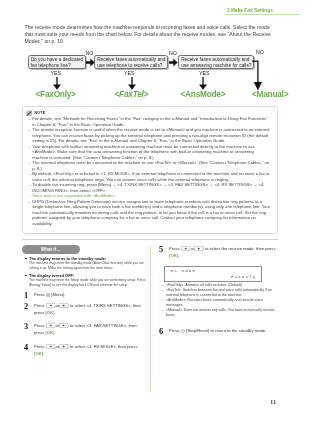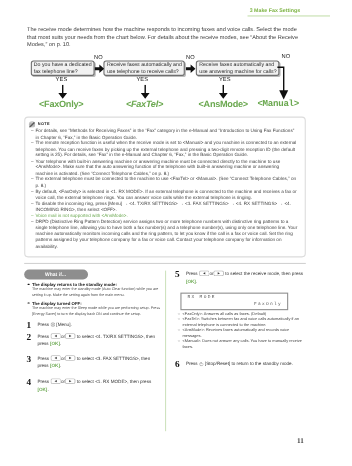--- a/index.html
+++ b/index.html
@@ -129,21 +129,21 @@
   <svg class="arrow-dn" style="left:126.5px;top:77px;" width="10" height="13" viewBox="0 0 20 26">
     <path d="M8.7 0 H11.3 V15 H18 L10 25.4 L2 15 H8.7 Z" fill="#101010"></path>
   </svg>
   <svg class="arrow-dn" style="left:198px;top:77px;" width="10" height="13" viewBox="0 0 20 26">
     <path d="M8.7 0 H11.3 V15 H18 L10 25.4 L2 15 H8.7 Z" fill="#101010"></path>
   </svg>
 
   <div class="mode" style="left:35.5px;top:89.8px;text-align:center;">&lt;FaxOnly&gt;</div>
   <div class="mode" style="left:114.5px;top:89.8px;font-style:italic;">&lt;FaxTel&gt;</div>
   <div class="mode" style="left:180.5px;top:89.8px;">&lt;AnsMode&gt;</div>
-  <div class="mode" style="left:234px;top:89.8px;font-family:Liberation Mono, monospace;">&lt;Manual&gt;</div>
+  <div class="mode" style="left:252px;top:89.8px;">&lt;Manual&gt;</div>
 
   <div class="notebox"></div>
   <div class="note-hd">
     <svg width="6.4" height="6.4" viewBox="0 0 24 24">
       <circle cx="12" cy="12" r="10.6" fill="#cfcfcf" stroke="#9a9a9a" stroke-width="1"></circle>
       <path d="M2.6 12.4 L21.4 12.4 M4.1 8.4 L19.9 8.4 M4.1 16.4 L19.9 16.4" stroke="#8f8f8f" stroke-width="1.3"></path>
       <path d="M3.4 18.2 L16.2 5.4 L19.6 8.8 L6.8 21.6 Z" fill="#5c5c5c"></path>
       <path d="M16.2 5.4 L18.1 3.5 L21.5 6.9 L19.6 8.8 Z" fill="#3a3a3a"></path>
       <path d="M2.1 22.9 L3.4 18.2 L6.8 21.6 Z" fill="#232323"></path>
     </svg>

